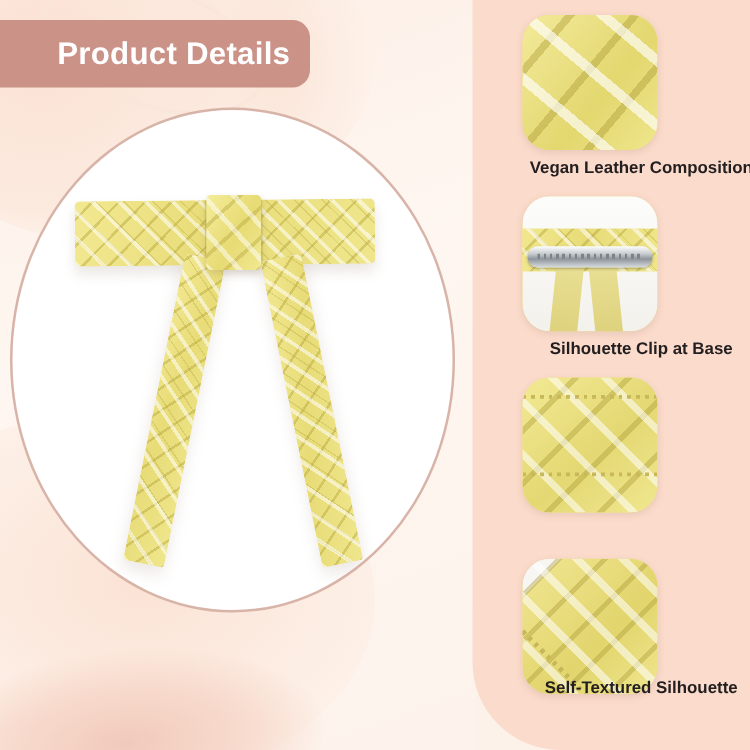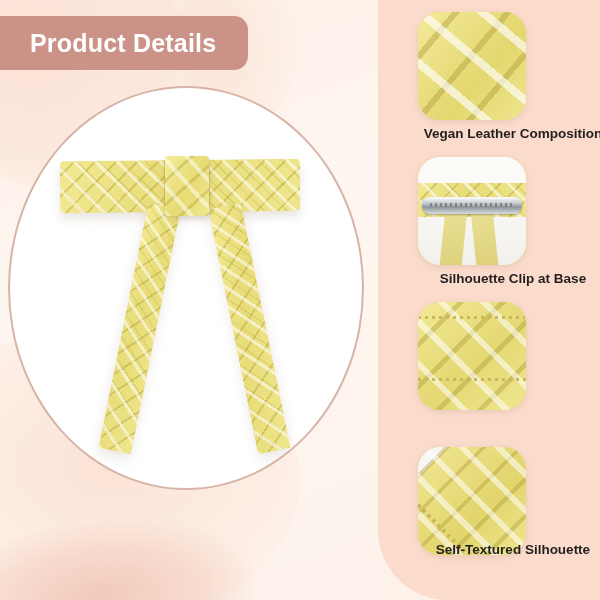--- a/index.html
+++ b/index.html
@@ -27,21 +27,21 @@
   .swirl{position:absolute;left:30px;top:-10px;width:180px;height:90px;
     border:3px solid #FAE5D9;border-radius:50%;transform:rotate(18deg);opacity:.9;}
 
   
   .panel-right{position:absolute;left:378px;top:0;width:222px;height:600px;
     background:#FBDBCB;border-bottom-left-radius:70px;}
 
   
   .banner{position:absolute;left:0;top:16px;width:248px;height:54px;
     background:#CB9288;border-top-right-radius:14px;border-bottom-right-radius:14px;
-    display:flex;align-items:center;}
+    display:flex;align-items:center;justify-content:center;}
   .banner-text{color:#FFFFFF;font-size:25px;font-weight:bold;letter-spacing:.2px;
     padding-left:30px;white-space:nowrap;}
 
   
   .hero-circle{position:absolute;left:14px;top:86px;width:342px;height:342px;
     width:342px;height:342px;border-radius:50%;
     background:#FFFFFF;border:2px solid #D8B3A8;box-sizing:border-box;overflow:hidden;}
   .hero-circle.big{left:8px;top:86px;width:356px;height:404px;border-radius:50%;}
 
   .hero-stage{position:absolute;left:0;top:0;width:100%;height:100%;}

